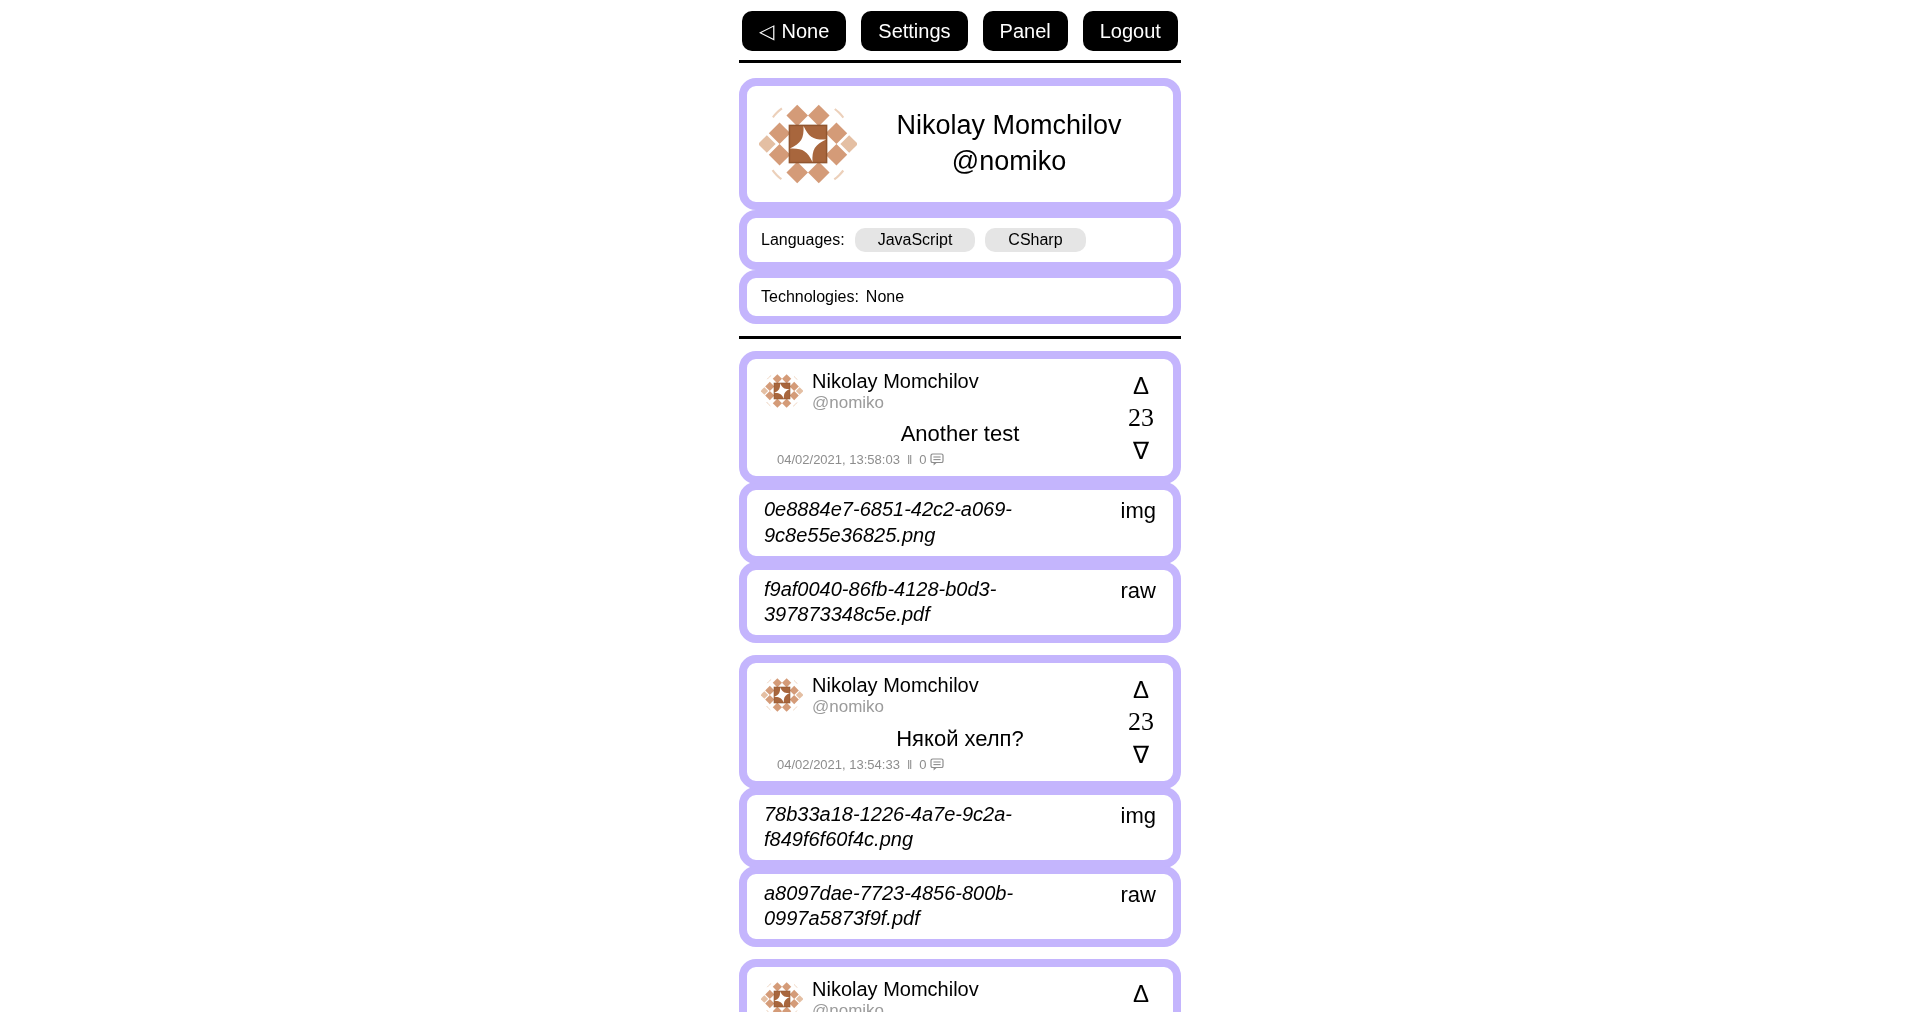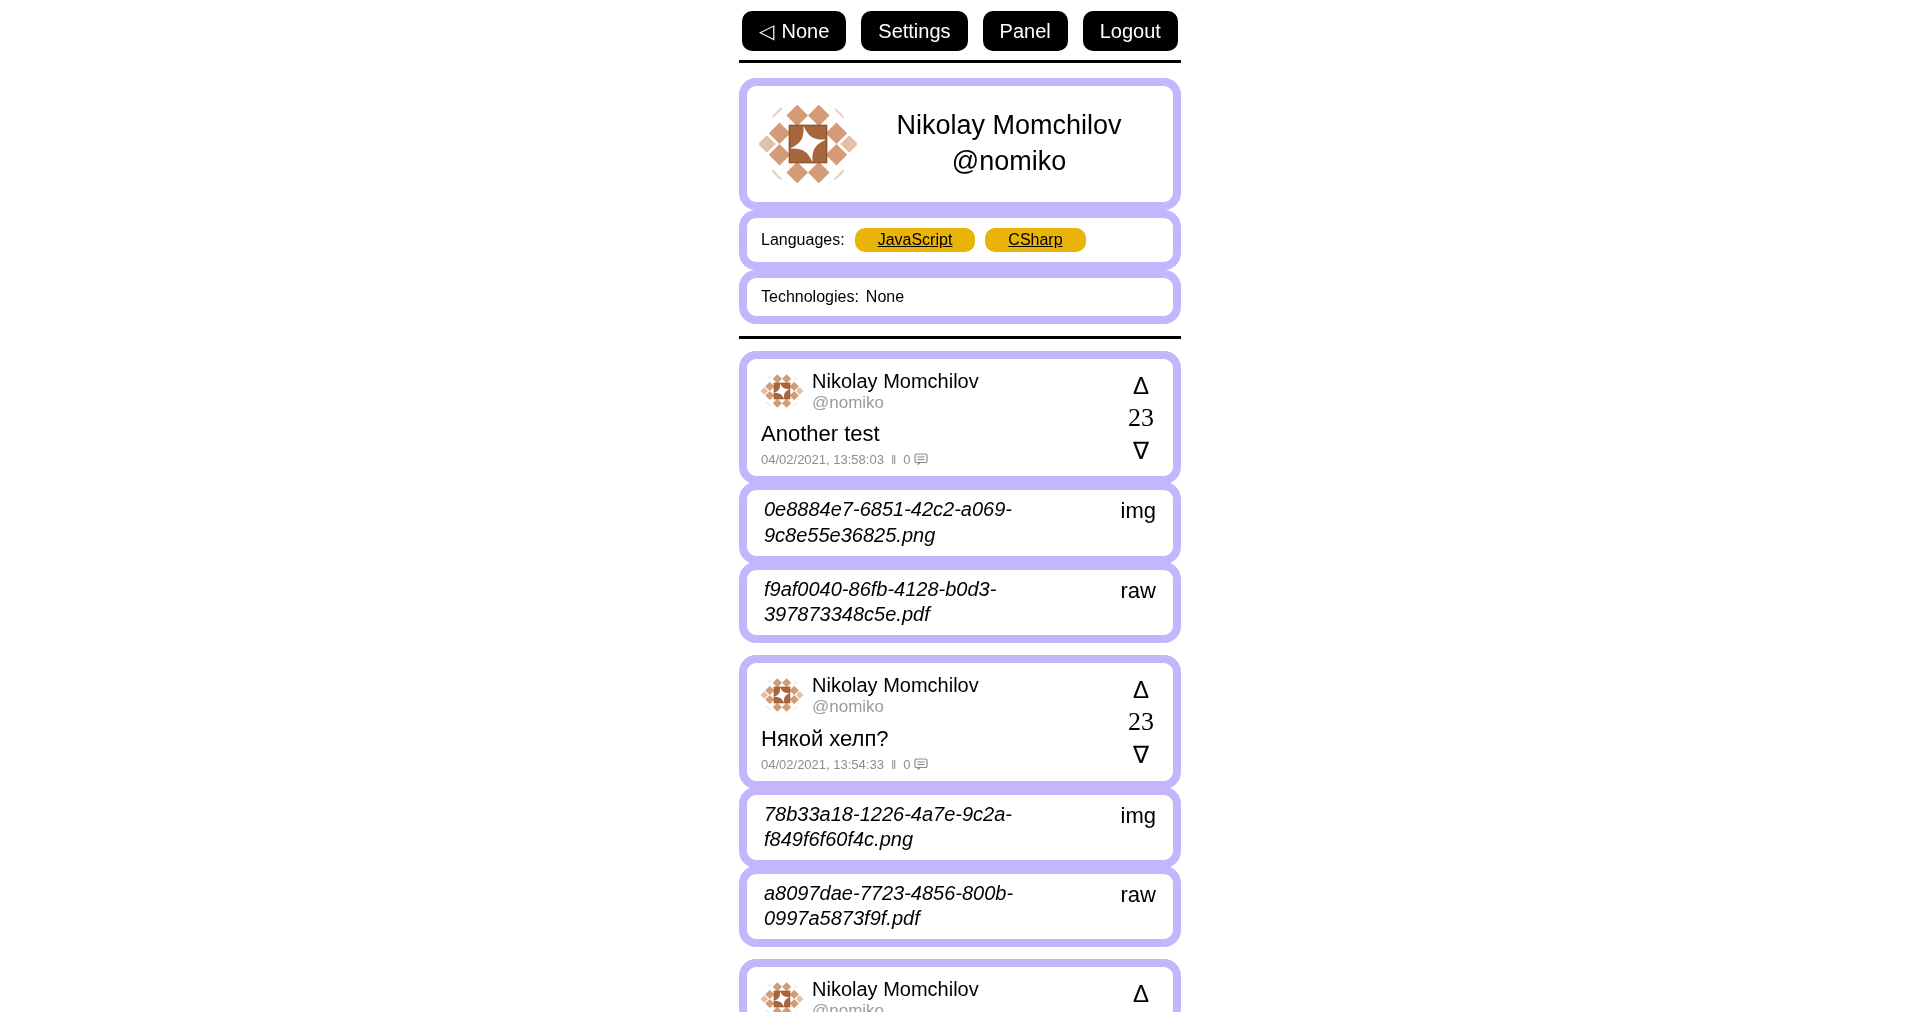--- a/index.html
+++ b/index.html
@@ -23,39 +23,39 @@
   
   .card { border:8px solid #c4b5fd; border-radius:17px; background:#fff; }
 
   
   .profile-card { display:flex; align-items:center; padding:9px 12px; margin-top:15px; }
   .avatar-lg { width:98px; height:98px; flex:0 0 auto; }
   .profile-name-block { flex:1; text-align:center; font-size:27px; line-height:1.32; }
 
   
   .info-card { display:flex; align-items:center; gap:10px; font-size:16px; padding:10px 14px; }
-  .chip { background:#eab308; border-radius:10px; padding:3px 23px;text-decoration:underline; }
+  .chip { background:#e5e5e5; border-radius:10px; padding:3px 23px; }
   .info-text { display:flex; gap:7px; }
 
   
   .post-block { margin-top:12px; }
   .post-card { position:relative; padding:10px 14px 9px; z-index:2; }
   .post-head { display:flex; align-items:center; gap:9px; }
   .avatar-sm { width:42px; height:42px; flex:0 0 auto; }
   .author-name { font-size:20px; line-height:1.2; }
   .author-handle { font-size:17px; color:#9b9b9b; line-height:1.2; }
   .vote-col {
     position:absolute; top:0; bottom:0; right:19px;
     display:flex; flex-direction:column; justify-content:center; align-items:center;
     font-size:24px; line-height:1.3;
   }
   .vote-arrow { cursor:pointer; }
   .vote-count { font-size:26px;font-family:Liberation Serif, serif; }
-  .post-title { font-size:22px; margin-top:8px; }
-  .post-meta { margin-top:5px; display:flex; align-items:center; gap:7px; color:#8d8d8d; font-size:13px; }
+  .post-title { font-size:22px; margin-top:8px;text-align:center; }
+  .post-meta { margin-top:5px; display:flex; align-items:center; gap:7px; color:#8d8d8d; font-size:13px;margin-left:16px; }
   .comment-wrap { display:flex; align-items:center; gap:3px; }
 
   .attachment-card {
     margin-top:-2px; position:relative; z-index:1;
     display:flex; justify-content:space-between; align-items:flex-start;
     padding:7px 17px 8px; cursor:pointer;
   }
   .attachment-name { font-size:20px; line-height:1.26; max-width:305px; overflow-wrap:anywhere;font-style:italic; }
   .attachment-type { font-size:22px; line-height:1.26; }
 </style>

